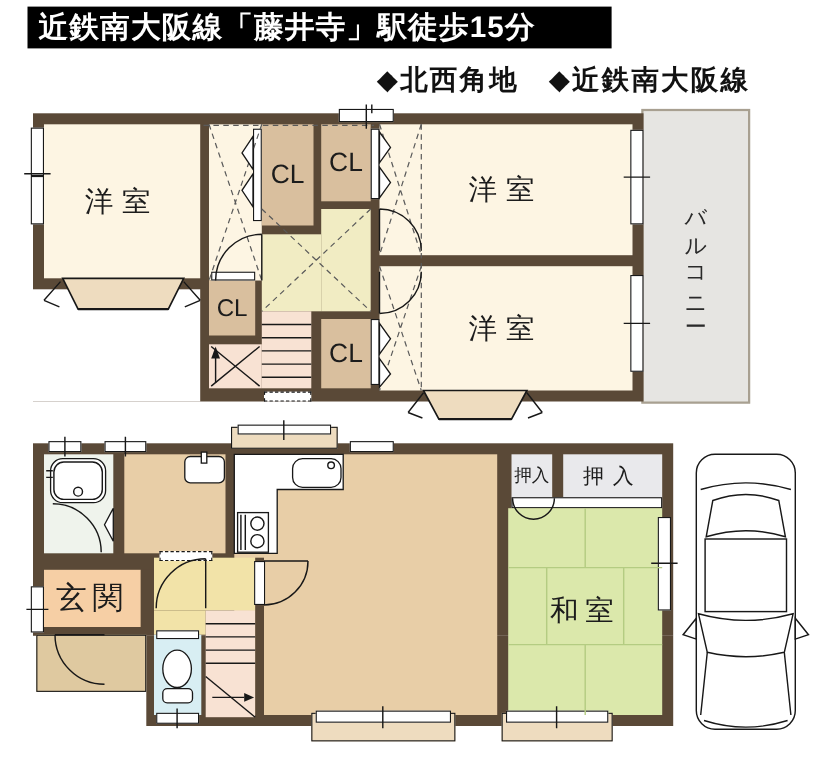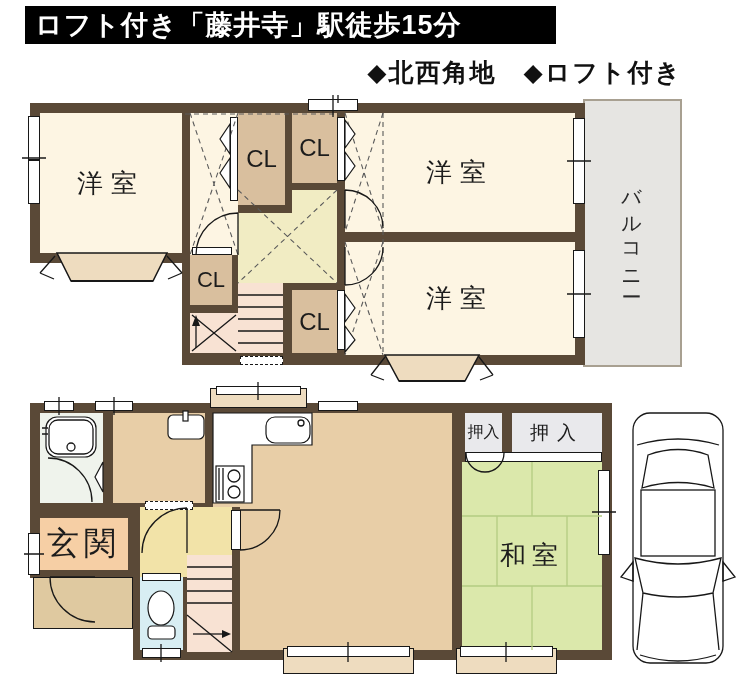--- a/index.html
+++ b/index.html
@@ -35,22 +35,22 @@
   svg .dsh{stroke:#5a5a5a;fill:none;stroke-width:1.1;stroke-dasharray:5 4;}
   svg .tat{stroke:var(--tatami-line);fill:none;stroke-width:1.3;}
   svg .bay{fill:var(--bay-tan);stroke:var(--line);stroke-width:1.5;}
   svg .blk{fill:var(--line);stroke:none;}
 </style>
 </head>
 <body>
 
 <div id="stage">
 
-  <div class="abs banner" style="left:25px;top:6px;width:531px;height:38px;">ロフト付き「藤井寺」駅徒歩15分</div>
-  <div class="abs subtitle" style="right:63px;top:56px;">◆北西角地　◆ロフト付き</div>
+  <div class="abs banner" style="left:25px;top:6px;width:531px;height:38px;">近鉄南大阪線「藤井寺」駅徒歩15分</div>
+  <div class="abs subtitle" style="right:63px;top:56px;">◆北西角地　◆近鉄南大阪線</div>
 
   <div class="abs balcony" style="left:583px;top:99px;width:99px;height:268px;">
     <span class="vtext">バルコニー</span>
   </div>
 
   <div class="abs wall" style="left:30px;top:103px;width:555px;height:262px;"></div>
   <div class="abs" style="left:30px;top:263px;width:152px;height:102px;background:#fff;"></div>
 
   <div class="abs cream lbl" style="left:40px;top:113px;width:142px;height:140px;font-size:26px;letter-spacing:8px;">
       <span>洋室</span>
@@ -103,21 +103,21 @@
       <span>押入</span>
     </div>
   <div class="abs grayc lbl" style="left:512px;top:413px;width:90px;height:39px;font-size:19px;letter-spacing:8px;">
       <span>押入</span>
     </div>
   <div class="abs win" style="left:465px;top:452px;width:137px;height:10px;"></div>
   <div class="abs tatami" style="left:462px;top:462px;width:140px;height:188px;"></div>
   <div class="abs lbl" style="left:462px;top:535px;width:140px;height:40px;font-size:26px;letter-spacing:6px;">
       <span>和室</span>
     </div>
-  <div class="abs peach lbl" style="left:40px;top:518px;width:88px;height:52px;font-size:32px;letter-spacing:5px;">
+  <div class="abs peach lbl" style="left:40px;top:518px;width:88px;height:52px;font-size:28px;letter-spacing:5px;">
       <span>玄関</span>
     </div>
   <div class="abs yellow" style="left:140px;top:507px;width:92px;height:48px;"></div>
   <div class="abs yellow" style="left:140px;top:555px;width:47px;height:22px;"></div>
   <div class="abs bluec" style="left:140px;top:577px;width:43px;height:73px;"></div>
   <div class="abs pink" style="left:187px;top:555px;width:45px;height:97px;"></div>
   <div class="abs wall" style="left:232px;top:507px;width:8px;height:145px;"></div>
   <div class="abs wall" style="left:128px;top:518px;width:12px;height:52px;"></div>
 
   <div class="abs win" style="left:44px;top:401px;width:30px;height:10px;"></div>

